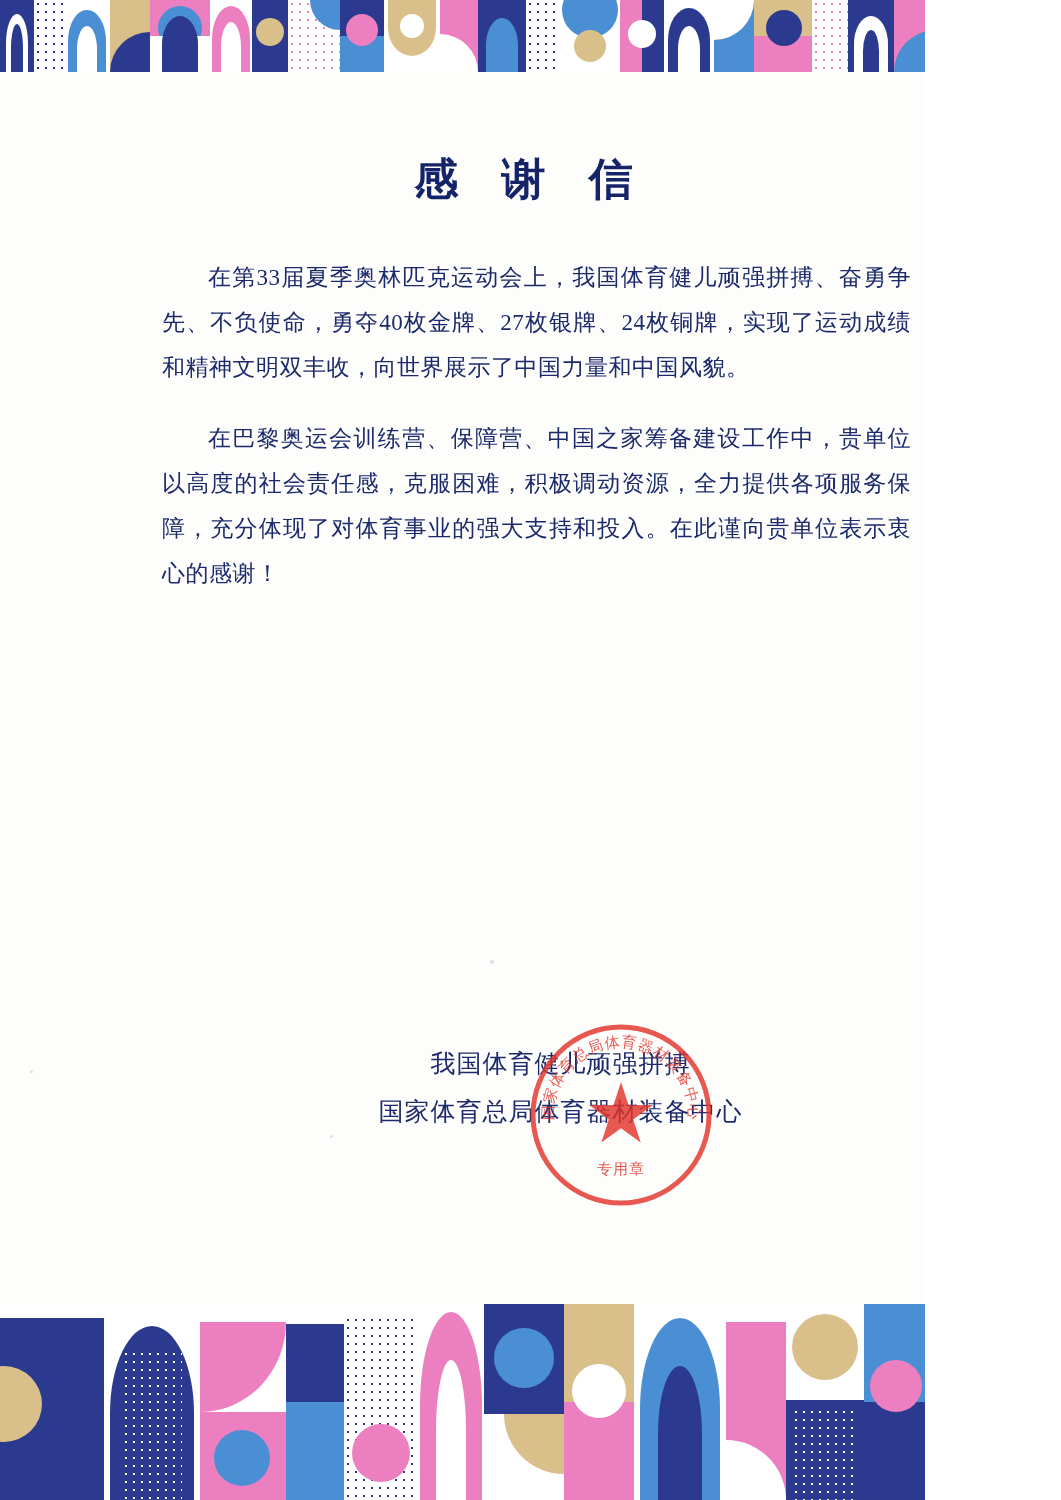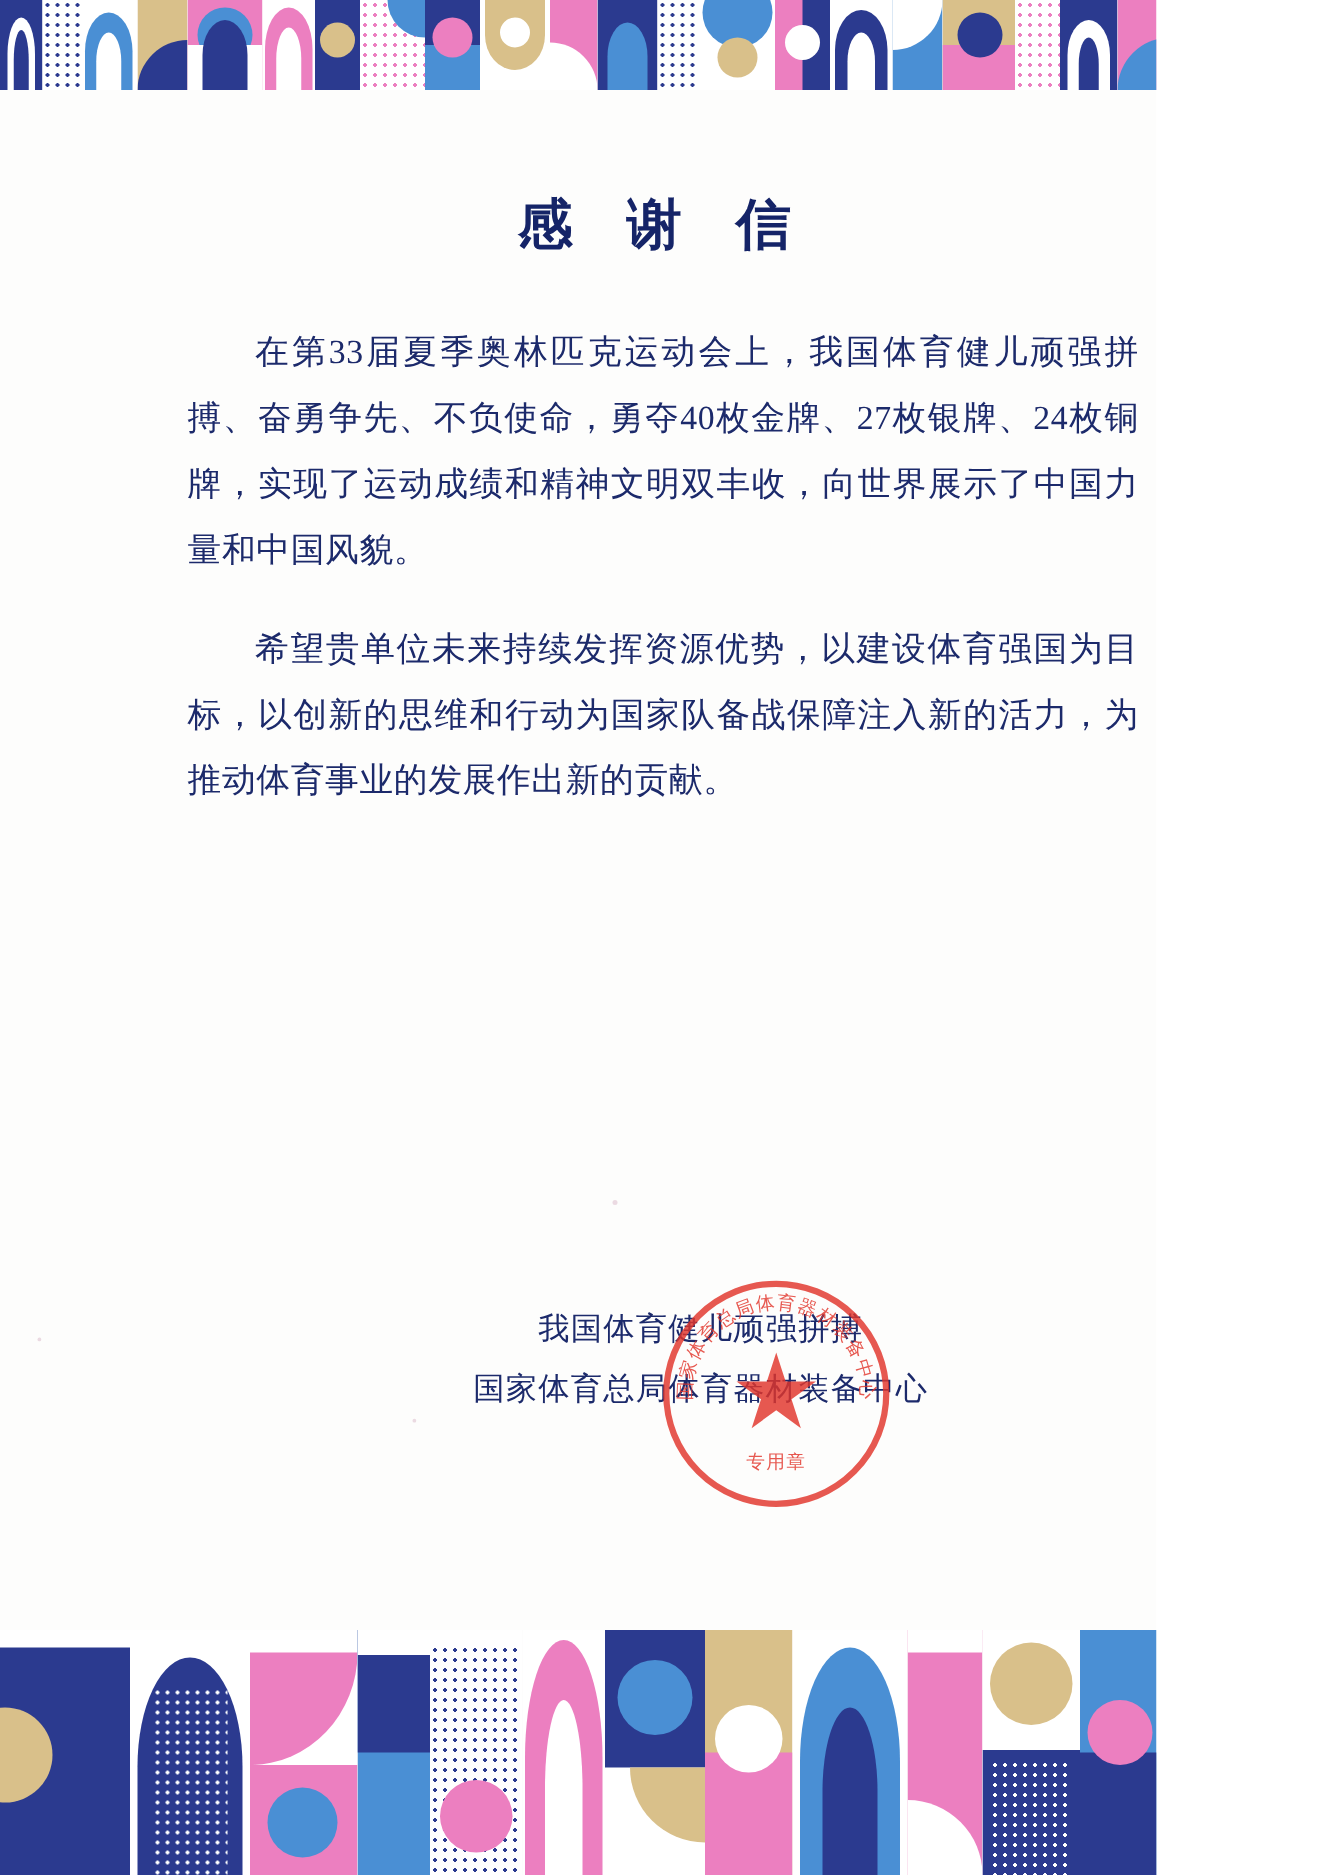--- a/index.html
+++ b/index.html
@@ -89,24 +89,24 @@
     color: #152468;
     font-family: "DejaVu Serif", "Liberation Serif", serif;
   }
   .salutation {
     font-size: 25px;
     line-height: 1.6;
     margin: 0 0 26px 0;
     letter-spacing: 1px;
   }
   .para {
-    font-size: 27px;
+    font-size: 23px;
     line-height: 1.96;
     text-indent: 2em;
-    margin: 0 0 26px 0;
+    margin: 0 0 26px 12px;
     text-align: justify;
     letter-spacing: 0.5px;
   }
 
   .signature {
     position: absolute;
     top: 1040px;
     left: 0;
     width: 1061px;
     text-align: center;
@@ -291,21 +291,21 @@
     </div>
 
   </div>
 
   <div class="letter">
 
     <div class="title">感 谢 信</div>
 
 
     <p class="para">在第33届夏季奥林匹克运动会上，我国体育健儿顽强拼搏、奋勇争先、不负使命，勇夺40枚金牌、27枚银牌、24枚铜牌，实现了运动成绩和精神文明双丰收，向世界展示了中国力量和中国风貌。</p>
-    <p class="para">希望贵单位未来持续发挥资源优势，以建设体育强国为目标，以创新的思维和行动为国家队备战保障注入新的活力，为推动体育事业的发展作出新的贡献。</p>
+    <p class="para">在巴黎奥运会训练营、保障营、中国之家筹备建设工作中，贵单位以高度的社会责任感，克服困难，积极调动资源，全力提供各项服务保障，充分体现了对体育事业的强大支持和投入。在此谨向贵单位表示衷心的感谢！</p>
 
   </div>
 
   <div class="signature">
     <span class="sig-line l1">我国体育健儿顽强拼搏</span>
     <span class="sig-line l2">国家体育总局体育器材装备中心</span>
   </div>
 
   <div class="seal">
     <svg width="186" height="186" viewBox="0 0 186 186">

